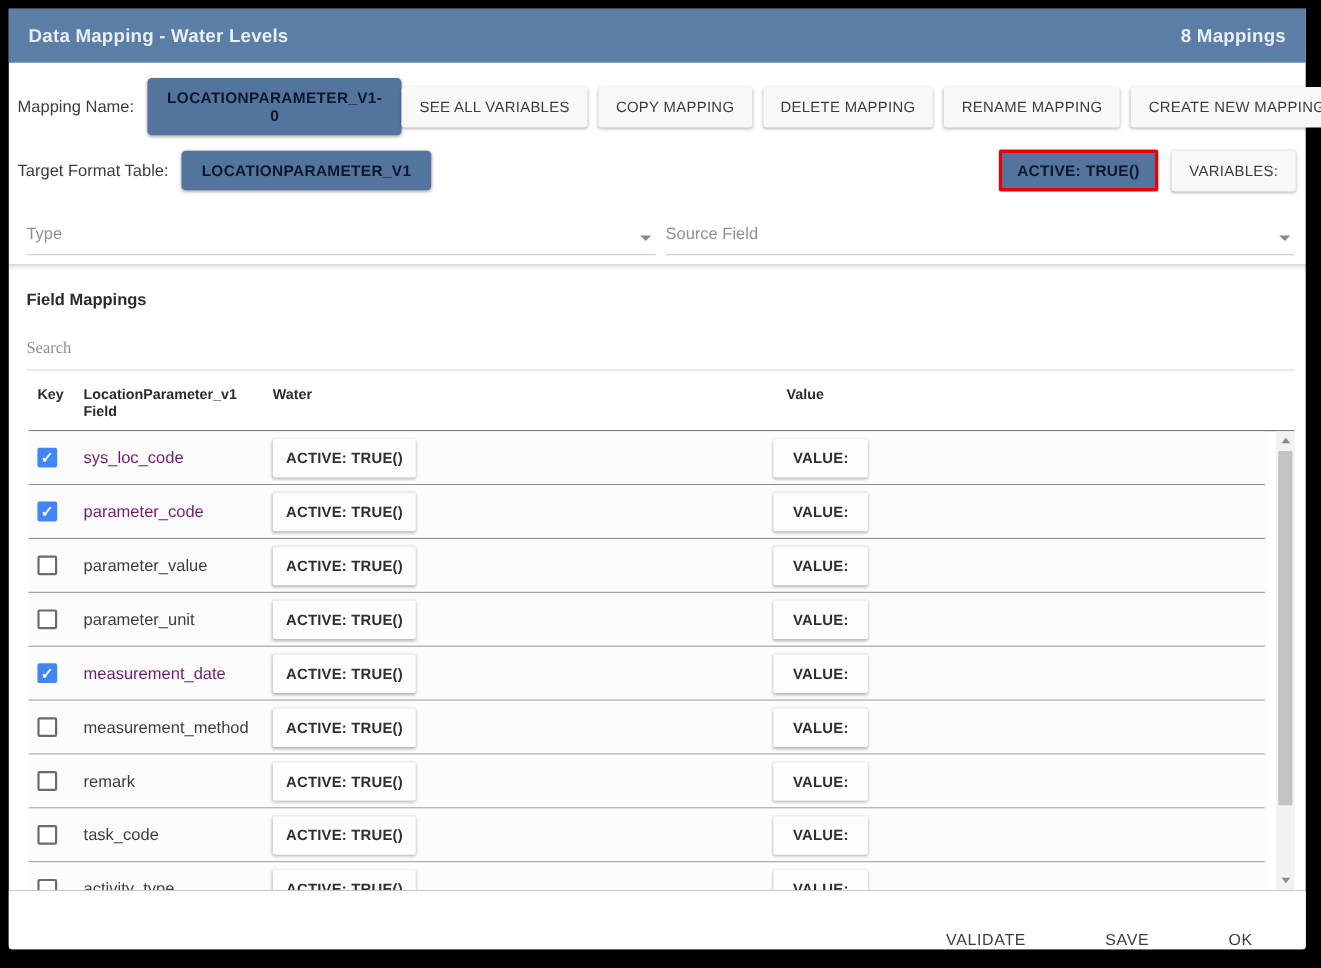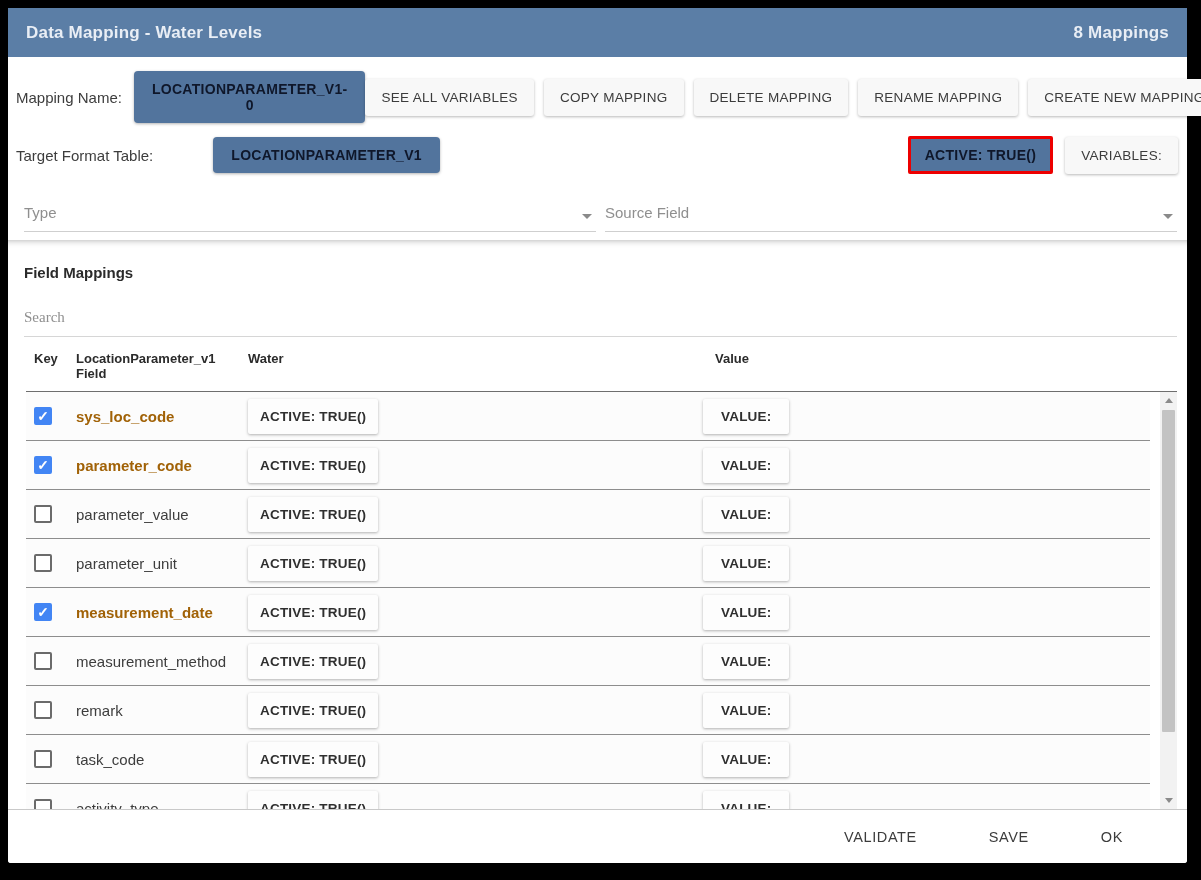--- a/index.html
+++ b/index.html
@@ -15,21 +15,21 @@
     height:49px; background:#5b7ea6; flex:0 0 49px;
     display:flex; align-items:center; justify-content:space-between;
     padding:12px 18px; color:#e9eef5;
   }
   .titlebar .title { font-size:17px; font-weight:bold; letter-spacing:.2px; }
   .titlebar .count { font-size:17px; font-weight:bold; letter-spacing:.2px; }
 
   
   .toolbar { padding:14px 9px 0 8px; flex:0 0 auto; }
   .tb-row { display:flex; align-items:center; }
-  .tb-row + .tb-row { margin-top:13px;gap:48px; }
+  .tb-row + .tb-row { margin-top:13px; }
   .tb-label { font-size:15px; color:#3d3d3d; margin-right:12px; white-space:nowrap; }
 
   .btn-blue {
     background:#52749d; color:#0f172a; border:none; border-radius:4px;
     font-family:inherit; font-size:14px; font-weight:bold; letter-spacing:.3px;
     padding:10px 18px; cursor:pointer; box-shadow:0 1px 3px rgba(0,0,0,.3);
   }
   .btn-gray {
     background:#f8f8f8; color:#3c3c3c; border:none; border-radius:3px;
     font-family:inherit; font-size:13.5px; font-weight:500; letter-spacing:.3px;
@@ -85,21 +85,21 @@
   .scroll-wrap { position:relative; flex:1 1 auto; min-height:0; overflow:hidden; }
   .rows { margin:0 37px 0 18px; }
   .trow { height:49px; border-bottom:1px solid #8d8d8d; background:#fcfcfc; }
   .cell-key { padding-left:8px; }
   .checkbox {
     width:18px; height:18px; border:2px solid #6b6b6b; border-radius:2px; background:#fff;
     display:flex; align-items:center; justify-content:center; cursor:pointer;
   }
   .checkbox.checked { background:#4285f4; border-color:#4285f4; color:#fff; font-size:14px; font-weight:bold; line-height:1; }
   .field-name { font-size:15px; color:#3d3d3d; padding-left:8px; }
-  .trow.key-row .field-name { color:#a16207; font-weight:bold; }
+  .trow.key-row .field-name { color:#701a75; font-weight:normal; }
   .btn-chip {
     background:#fdfdfd; color:#2f2f2f; border:none; border-radius:2px;
     font-family:inherit; font-size:13.5px; font-weight:bold; letter-spacing:.2px;
     padding:10px 12px; margin-left:8px; cursor:pointer;
     box-shadow:0 1px 3px rgba(0,0,0,.3); justify-self:start;
   }
   .btn-chip.value { margin-left:0; padding:10px 18px; }
 
   
   .scrollbar {
@@ -108,21 +108,21 @@
   }
   .sb-arrow { height:17px; display:flex; align-items:center; justify-content:center; cursor:pointer; }
   .sb-arrow span { width:0; height:0; border-left:4px solid transparent; border-right:4px solid transparent; }
   .sb-arrow.up span { border-bottom:5px solid #8a8a8a; }
   .sb-arrow.down span { border-top:5px solid #8a8a8a; }
   .sb-thumb { position:absolute; left:2px; width:13px; top:18px; height:322px; background:#c3c3c3; border-radius:1px; cursor:grab; }
 
   
   .footer {
     flex:0 0 54px; border-top:1px solid #c9c9c9; background:#fff;
-    display:flex; align-items:center; justify-content:flex-end; gap:72px; padding-right:64px;
+    display:flex; align-items:flex-end; justify-content:flex-end; gap:72px; padding-right:48px;
     border-radius:0 0 3px 3px;
   }
   .btn-text {
     background:none; border:none; font-family:inherit; font-size:14.5px; font-weight:500;
     letter-spacing:.6px; color:#3c3c3c; cursor:pointer;
   }
 </style>
 </head>
 <body>
 

